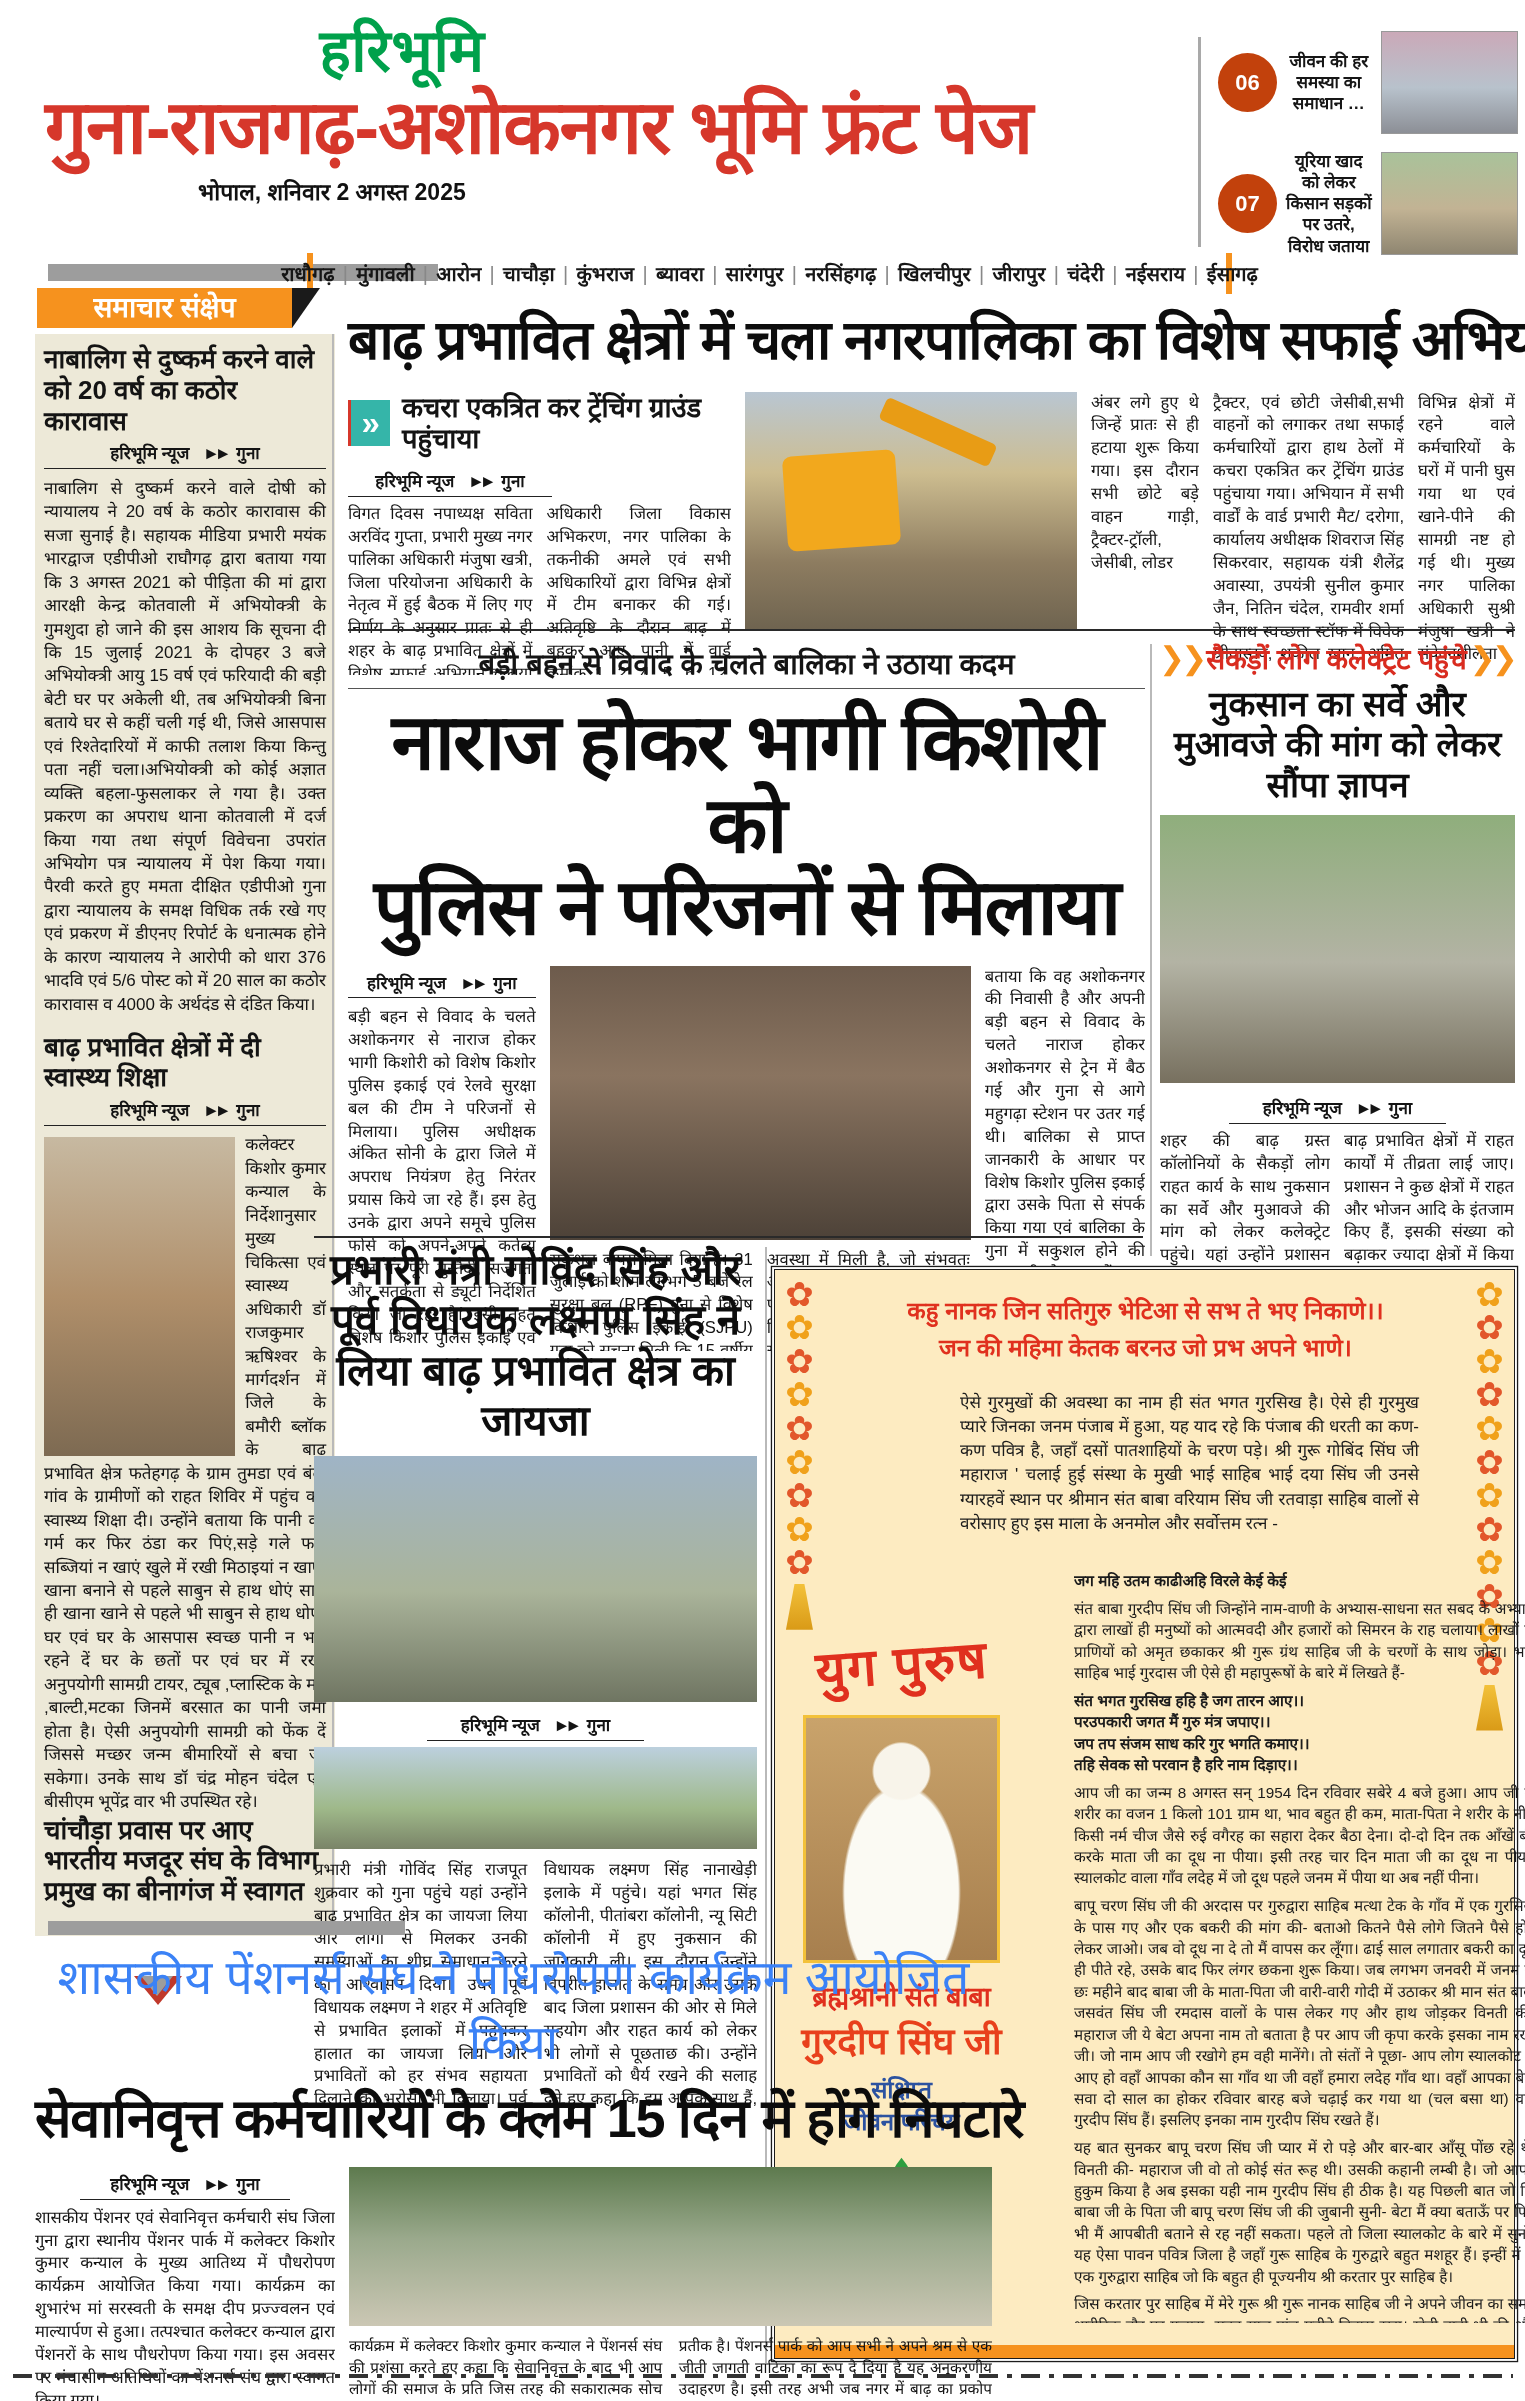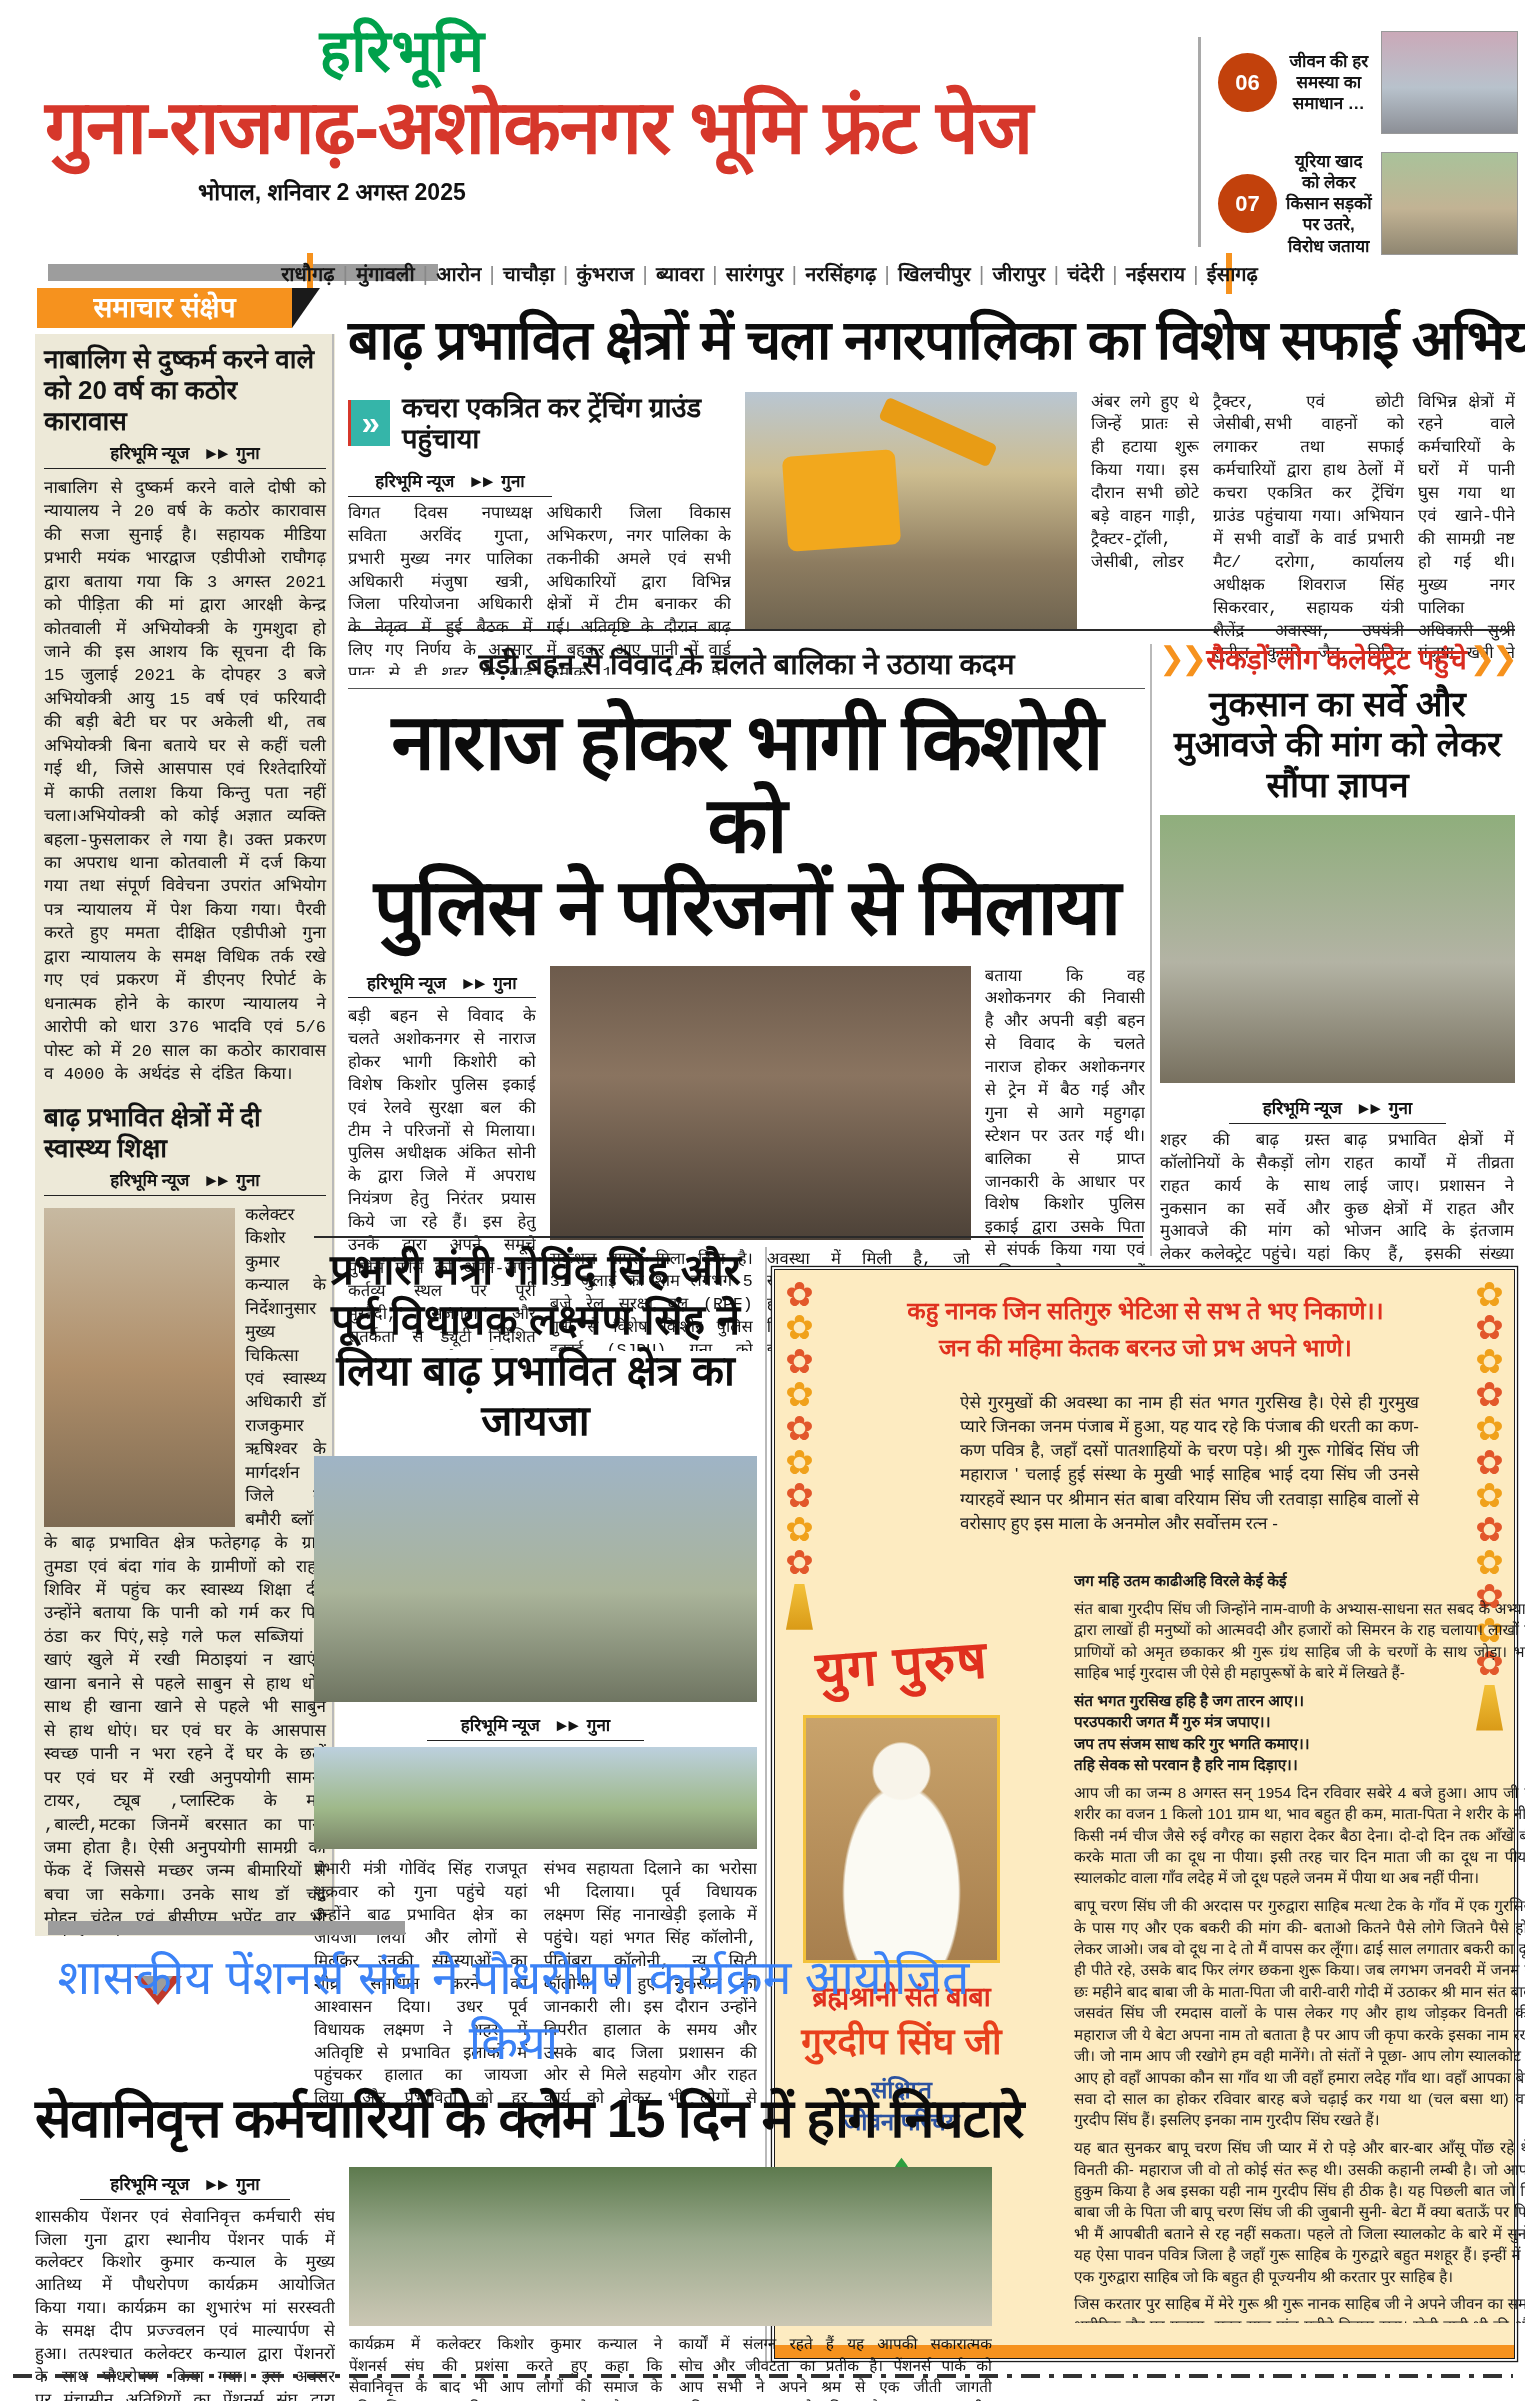--- a/index.html
+++ b/index.html
@@ -30,21 +30,21 @@
   .graybar{background:#9d9d9d;}
 
   
   .brief-label{background:#F6921E;color:#fff;font-size:28px;font-weight:bold;text-align:center;
                height:40px;line-height:40px;position:relative;}
   .brief-label .fold{position:absolute;right:-28px;top:0;width:0;height:0;border-left:28px solid #1a1a1a;border-bottom:40px solid transparent;}
   .leftcol{background:#EDE9D8;padding:10.2px 9px;}
   .b-head{font-size:26px;font-weight:bold;line-height:1.18;color:#141414;}
   .byline{font-size:17px;font-weight:bold;text-align:center;padding:5.1px 0 3.8px;border-bottom:1.9px solid #222;margin-bottom:7.7px;color:#141414;}
   .byline .ar{letter-spacing:-5.1px;margin:0 5.1px 0 9px;}
-  .bodytext{font-size:16.6px;line-height:1.38;color:#131313;font-family:Liberation Mono, monospace;}
+  .bodytext{font-size:16.6px;line-height:1.38;color:#131313;}
   .leftcol .bodytext{font-size:17px;}
   .floatph{float:left;width:191px;height:319px;margin:3.8px 10.2px 3.8px 0;}
 
   
   .top-head{font-size:55px;font-weight:bold;letter-spacing:-1.3px;white-space:nowrap;color:#0d0d0d;}
   .teal-chip{width:46px;height:46px;background:#35B5A9;color:#fff;font-size:33px;font-weight:bold;
              display:flex;align-items:center;justify-content:center;border-left:3.8px solid #d6372b;}
   .kicker-sub{font-size:27.4px;font-weight:bold;color:#141414;line-height:1.15;}
   .cols-row{display:flex;gap:14px;}
 

